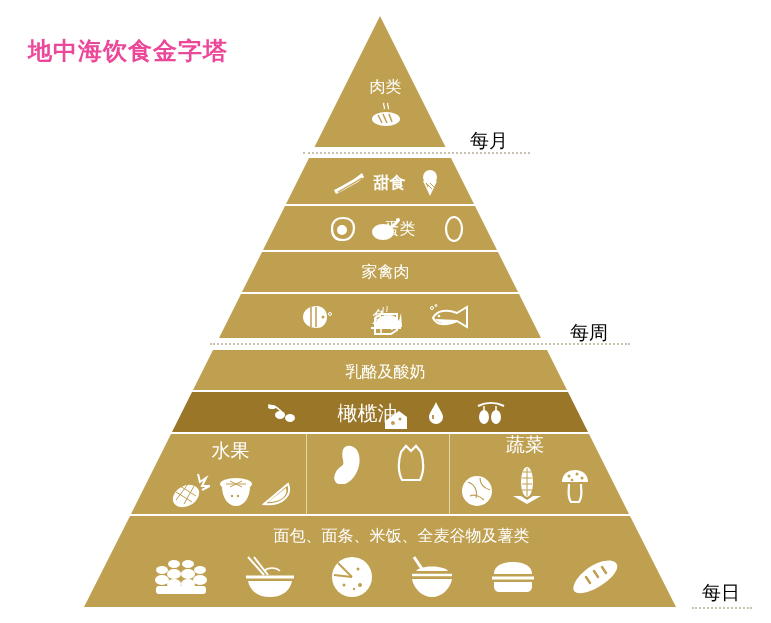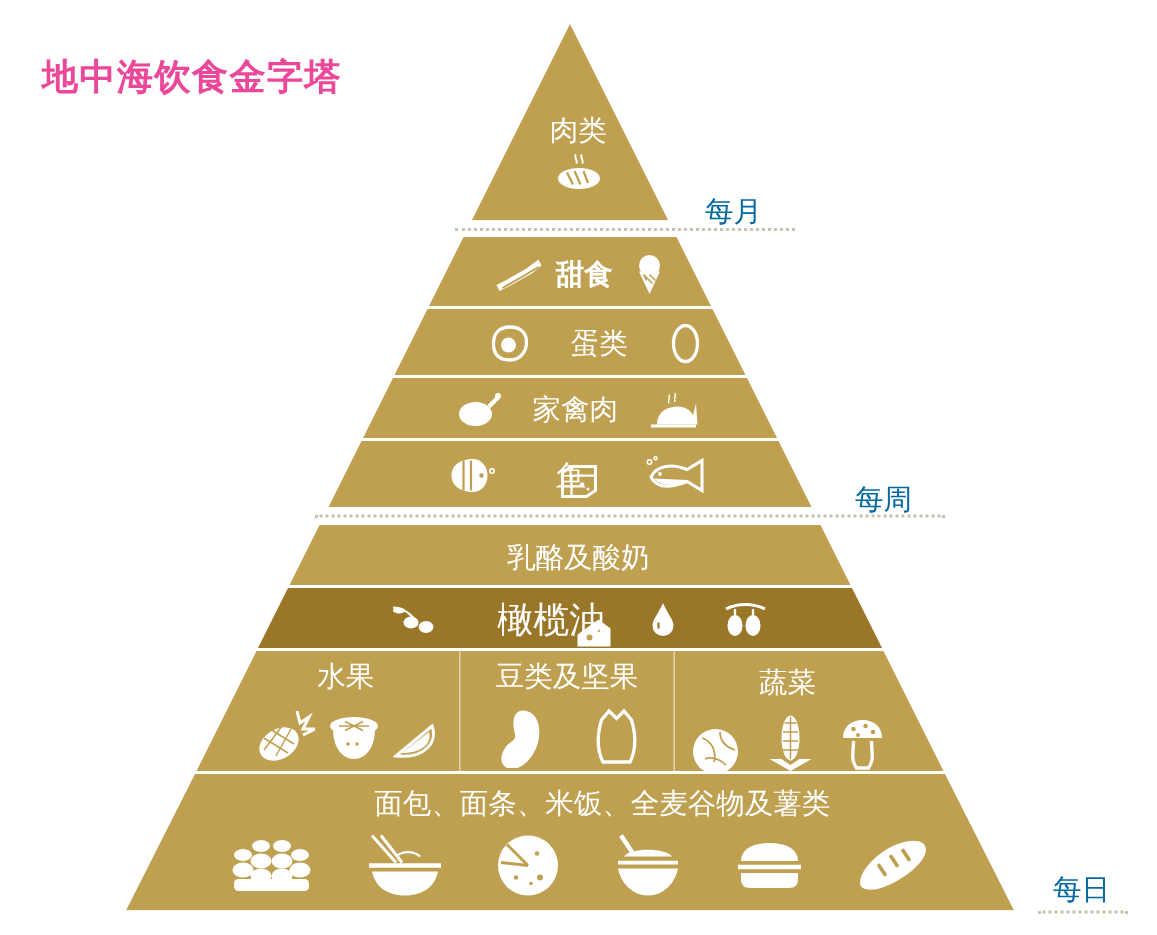--- a/index.html
+++ b/index.html
@@ -1,25 +1,25 @@
 <!DOCTYPE html>
 <html><head>
 <meta charset="utf-8">
 <style>
   html,body{margin:0;padding:0;background:#fff;}
   body{width:771px;height:623px;position:relative;overflow:hidden;font-family:"DejaVu Sans","Liberation Sans",sans-serif;}
   .title{position:absolute;left:28px;top:35px;font-size:24px;color:#ec4899;letter-spacing:1px;font-weight:bold;}
   .pyr{position:absolute;left:0;top:0;width:771px;height:623px;}
   .tier{position:absolute;left:0;width:771px;background:#bfa051;}
   .tier.dark{background:#9a7628;}
-  .row{position:absolute;left:0;width:771px;display:flex;justify-content:center;align-items:center;color:#fff;font-size:19px;}
+  .row{position:absolute;left:0;width:771px;display:flex;justify-content:center;align-items:center;color:#fff;font-size:16px;}
   .lbl{color:#fff;white-space:nowrap;}
   .ico{display:inline-flex;align-items:center;justify-content:center;}
   .ico svg{display:block;}
-  .freq{position:absolute;font-size:19px;color:#0369a1;}
+  .freq{position:absolute;font-size:19px;color:#000000;}
   .dots{position:absolute;height:0;border-top:2px dotted #c9c2b0;}
   .vdiv{position:absolute;width:1px;background:#e4d6a8;}
   .cell{position:absolute;display:flex;flex-direction:column;align-items:center;color:#fff;}
   .cell .lbl{font-size:19px;margin-top:2px;font-family:Liberation Serif, serif;}
   .cell .icons{display:flex;gap:14px;margin-top:8px;align-items:flex-end;}
 </style>
 </head>
 <body>
 
 <div class="title">地中海饮食金字塔</div>
@@ -84,21 +84,21 @@
       </svg>
     </span>
   <span class="lbl">蛋类</span>
   <span class="ico">
       <svg width="20" height="28" viewBox="0 0 20 28">
         <ellipse cx="10" cy="14" rx="8" ry="12" fill="none" stroke="#fff" stroke-width="2.2"></ellipse>
       </svg>
     </span>
 </div>
 
-<div class="row" style="top:258px;height:30px;gap:20px;">
+<div class="row" style="top:258px;height:30px;gap:20px;flex-direction:column;">
   <span class="ico">
       <svg width="30" height="26" viewBox="0 0 30 26">
         <ellipse cx="12" cy="16" rx="11" ry="8" fill="#fff"></ellipse>
         <path d="M20 10l6-6 2 2-6 6z" fill="#fff"></path>
         <circle cx="27" cy="4" r="2" fill="#fff"></circle>
       </svg>
     </span>
   <span class="lbl">家禽肉</span>
   <span class="ico">
       <svg width="34" height="28" viewBox="0 0 34 28">
@@ -151,21 +151,21 @@
 
 <div class="row" style="top:398px;height:30px;gap:30px;font-size:20px;">
   <span class="ico" style="margin-right:10px;">
       <svg width="32" height="24" viewBox="0 0 32 24">
         <path d="M2 4c6 0 12 4 16 10" stroke="#fff" stroke-width="1.5" fill="none"></path>
         <ellipse cx="6" cy="6" rx="4" ry="2" fill="#fff"></ellipse>
         <ellipse cx="14" cy="14" rx="5" ry="4" fill="#fff"></ellipse>
         <ellipse cx="24" cy="17" rx="5" ry="4" fill="#fff"></ellipse>
       </svg>
     </span>
-  <span class="lbl" style="font-size:24px;">橄榄油</span>
+  <span class="lbl" style="font-size:20px;">橄榄油</span>
   <span class="ico">
       <svg width="16" height="24" viewBox="0 0 16 24">
         <path d="M8 1C5 8 1 12 1 16a7 7 0 0014 0c0-4-4-8-7-15z" fill="#fff"></path>
         <path d="M5 14v4" stroke="#9a7628" stroke-width="1.5"></path>
       </svg>
     </span>
   <span class="ico">
       <svg width="32" height="26" viewBox="0 0 32 26">
         <path d="M4 6c8-4 18-4 26 0" stroke="#fff" stroke-width="2" fill="none"></path>
         <path d="M10 6v6M22 6v6" stroke="#fff" stroke-width="1.5"></path>
@@ -196,35 +196,34 @@
       </span>
     <span class="ico">
         <svg width="30" height="26" viewBox="0 0 30 26">
           <path d="M2 22L26 2c4 10-4 22-24 20z" fill="none" stroke="#fff" stroke-width="2"></path>
           <path d="M6 20L24 6c2 7-4 14-18 14z" fill="#fff"></path>
         </svg>
       </span>
   </div>
 </div>
 <div class="cell" style="left:307px;width:142px;top:436px;">
-  <span class="lbl">豆类及坚果</span>
   <div class="icons" style="gap:34px;">
     <span class="ico">
         <svg width="32" height="40" viewBox="0 0 32 40">
           <path d="M20 2c10 2 12 20 2 32S0 40 4 30s10-6 8-14S12 0 20 2z" fill="#fff"></path>
         </svg>
       </span>
     <span class="ico">
         <svg width="28" height="40" viewBox="0 0 28 40">
           <path d="M4 8l5-6 5 5 5-5 5 6c3 10 3 20-1 28H5C1 28 1 18 4 8z" fill="none" stroke="#fff" stroke-width="2.2"></path>
         </svg>
       </span>
   </div>
 </div>
-<div class="cell" style="left:450px;width:150px;top:440px;">
+<div class="cell" style="left:450px;width:150px;top:430px;">
   <span class="lbl">蔬菜</span>
   <div class="icons" style="gap:18px;">
     <span class="ico">
         <svg width="34" height="32" viewBox="0 0 34 32">
           <circle cx="17" cy="17" r="15" fill="#fff"></circle>
           <path d="M8 8c6 2 10 8 8 16M20 4c0 6 4 10 10 12M10 22c4-2 10 0 14 4" stroke="#bfa051" stroke-width="1.2" fill="none"></path>
         </svg>
       </span>
     <span class="ico">
         <svg width="30" height="40" viewBox="0 0 30 40">

